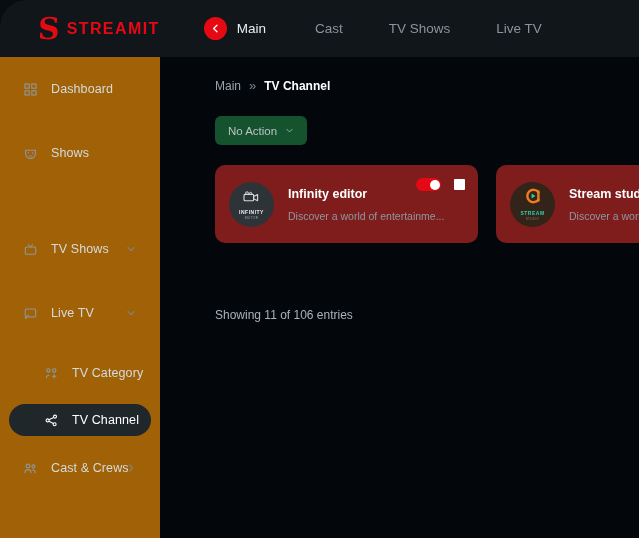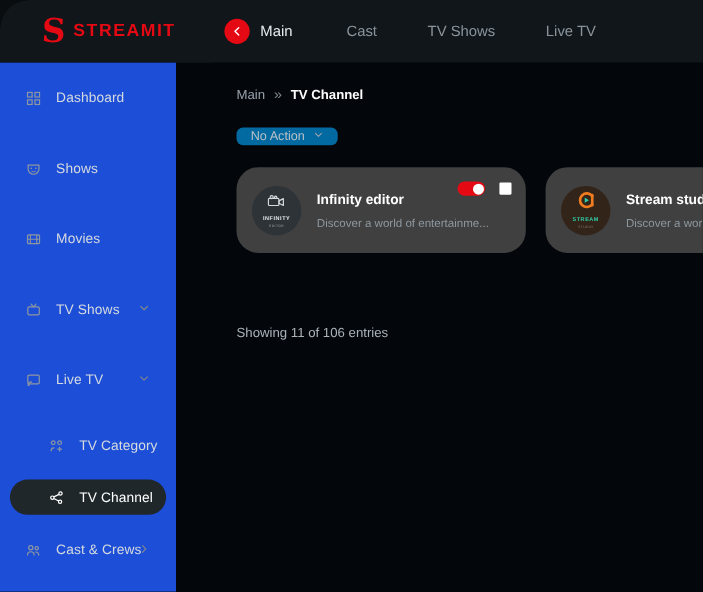--- a/index.html
+++ b/index.html
@@ -41,21 +41,21 @@
   }
   .nav-back svg { display:block; }
   .nav-item {
     font-size:13.5px; color:#8b949c; padding:0 23px; white-space:nowrap;
   }
   .nav-item.active { color:#e9edf0; padding-left:0; padding-right:26px; }
 
   
   .sidebar {
     position:absolute; left:0; top:57px; width:160px; height:481px;
-    background:#1d4ed8;
+    background:#a16207;
     overflow:hidden;
   }
   .side-item {
     display:flex; align-items:center; height:32px; margin:0 9px;
     padding-left:13px; border-radius:16px; color:#cfd6dc;
     position:relative;
   }
   .side-item.sub { padding-left:34px; }
   .side-item.active { background:#1f272b; }
   .si-icon {
@@ -79,33 +79,33 @@
   .breadcrumb {
     display:flex; align-items:center; gap:8px;
     margin:21px 0 0 21px; font-size:12px;
   }
   .bc-root { color:#9aa3aa; }
   .bc-sep { color:#7e878e; font-size:13px; }
   .bc-cur { color:#ffffff; font-weight:bold; }
 
   .controls { display:flex; align-items:center; gap:20px; margin:23px 0 0 21px; }
   .select-box {
-    width:92px; height:16px; background:#0369a1; border-radius:6px;
+    width:92px; height:29px; background:#14532d; border-radius:6px;
     display:flex; align-items:center; justify-content:center; gap:8px;
     color:#b9c1c7; font-size:11.5px;
   }
   .btn-apply {
     width:72px; height:29px; background:#242b33; border-radius:6px;
     display:flex; align-items:center; justify-content:center;
     color:#dfe4e8; font-size:11.5px;
   }
 
   .cards { display:flex; gap:18px; margin:20px 0 0 21px; }
   .card {
-    width:263px; height:78px; background:#404040; border-radius:20px;
+    width:263px; height:78px; background:#7f1d1d; border-radius:10px;
     display:flex; align-items:center; padding:0 14px; flex:none;
     position:relative;
   }
   .card-avatar {
     width:45px; height:45px; border-radius:50%; flex:none;
     display:flex; flex-direction:column; align-items:center;
     justify-content:center; margin-right:14px;
   }
   .av-dark { background:#2e3338; }
   .av-brown { background:#33241a; }
@@ -185,29 +185,20 @@
           <path d="M1.6 3.2h9.8v3.4c0 2.7-2.2 4.8-4.9 4.8S1.6 9.3 1.6 6.6V3.2z" stroke="currentColor" stroke-width="1.1"></path>
           <circle cx="4.4" cy="6" r=".75" fill="currentColor"></circle>
           <circle cx="8.6" cy="6" r=".75" fill="currentColor"></circle>
           <path d="M4.6 8.6c.9.7 2.9.7 3.8 0" stroke="currentColor" stroke-width="1"></path>
         </svg>
       </span>
       <span class="si-label">Shows</span>
     </div>
     <div style="height:32px"></div>
 
-    <div class="side-item">
-      <span class="si-icon">
-        <svg width="13" height="13" viewBox="0 0 13 13" fill="none">
-          <rect x="1" y="2.6" width="11" height="7.8" rx="1" stroke="currentColor" stroke-width="1.1"></rect>
-          <path d="M3.6 2.6v7.8M9.4 2.6v7.8M1 6.5h11" stroke="currentColor" stroke-width="1"></path>
-        </svg>
-      </span>
-      <span class="si-label">Movies</span>
-    </div>
     <div style="height:32px"></div>
 
     <div class="side-item">
       <span class="si-icon">
         <svg width="13" height="13" viewBox="0 0 13 13" fill="none">
           <rect x="1.3" y="4" width="10.4" height="7.2" rx="1.2" stroke="currentColor" stroke-width="1.1"></rect>
           <path d="M4.3 1.4 6.5 4M8.7 1.4 6.5 4" stroke="currentColor" stroke-width="1" stroke-linecap="round"></path>
         </svg>
       </span>
       <span class="si-label">TV Shows</span>

